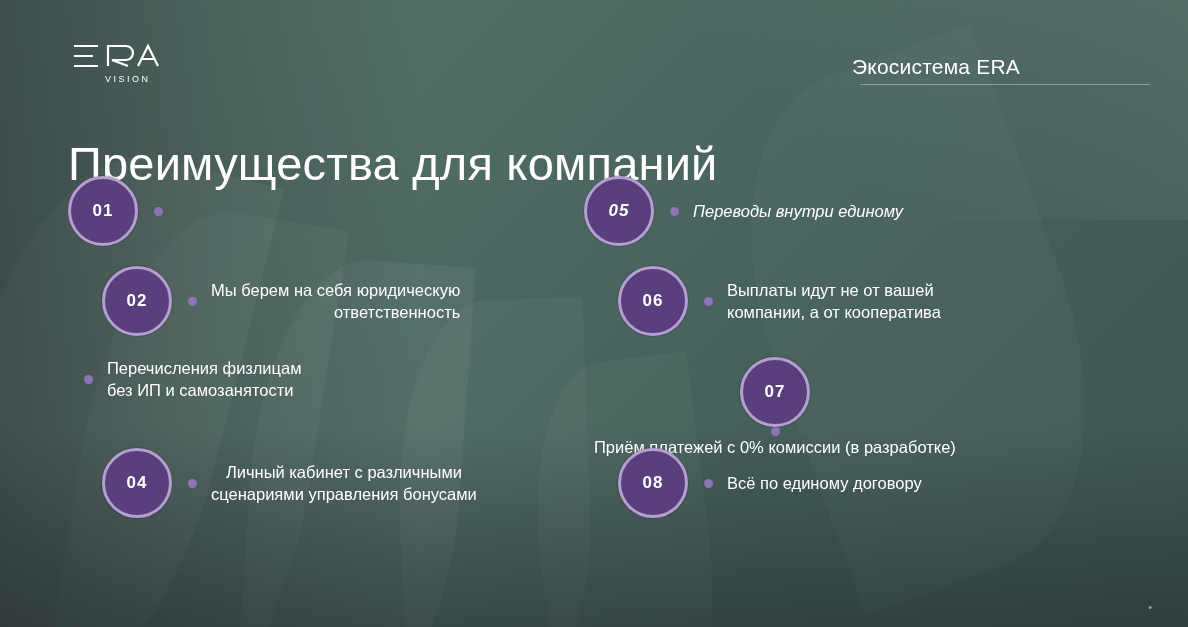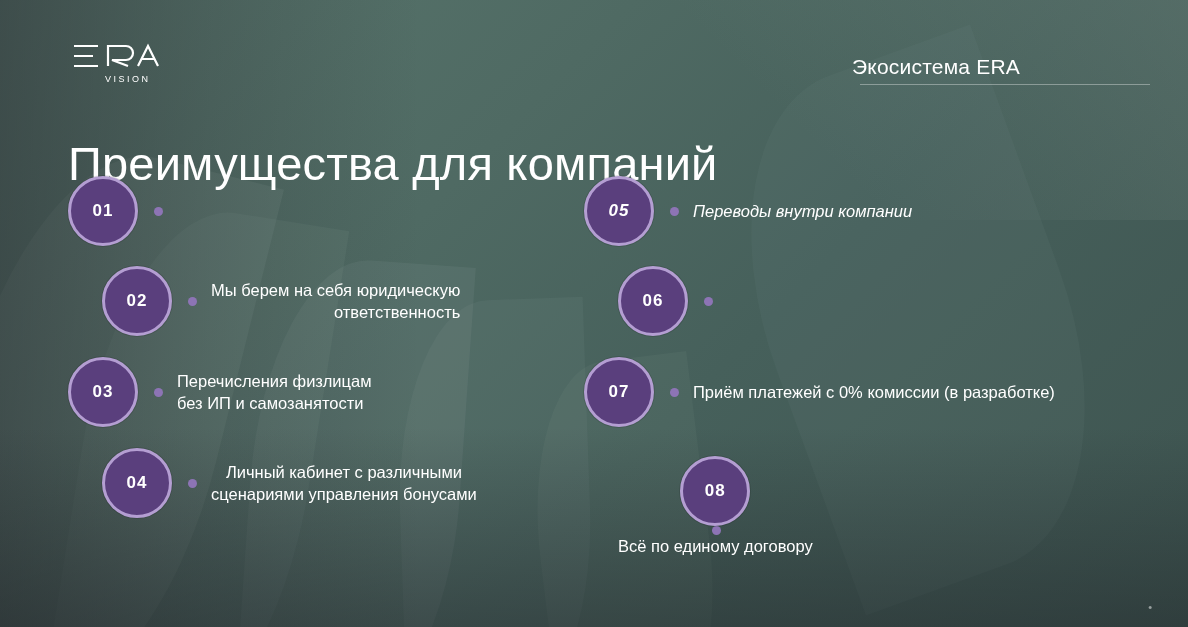--- a/index.html
+++ b/index.html
@@ -193,55 +193,56 @@
     </div>
 
     <div class="item" style="left:42px; top:90px;text-align:right;">
       <div class="badge">02</div>
       <div class="dot"></div>
       <div class="item-text">Мы берем на себя юридическую
 ответственность</div>
     </div>
 
     <div class="item" style="left:8px; top:181px;">
-      <div class="badge">03</div>
       <div class="dot"></div>
       <div class="item-text">Перечисления физлицам
 без ИП и самозанятости</div>
     </div>
 
     <div class="item" style="left:42px; top:272px;text-align:center;">
       <div class="badge">04</div>
       <div class="dot"></div>
       <div class="item-text">Личный кабинет с различными
 сценариями управления бонусами</div>
     </div>
 
   </div>
 
   <div class="col col-right">
 
     <div class="item" style="left:16px; top:0px;font-style:italic;">
       <div class="badge">05</div>
       <div class="dot"></div>
-      <div class="item-text">Переводы внутри компании</div>
+      <div class="item-text">Переводы внутри единому</div>
     </div>
 
     <div class="item" style="left:50px; top:90px;">
       <div class="badge">06</div>
       <div class="dot"></div>
-    </div>
-
-    <div class="item" style="left:16px; top:181px;">
+      <div class="item-text">Выплаты идут не от вашей
+компании, а от кооператива</div>
+    </div>
+
+    <div class="item" style="left:26px; top:181px;flex-direction:column;">
       <div class="badge">07</div>
       <div class="dot"></div>
       <div class="item-text">Приём платежей с 0% комиссии (в разработке)</div>
     </div>
 
-    <div class="item" style="left:50px; top:280px;flex-direction:column;">
+    <div class="item" style="left:50px; top:272px;">
       <div class="badge">08</div>
       <div class="dot"></div>
       <div class="item-text">Всё по единому договору</div>
     </div>
 
   </div>
 
   <div class="corner">•</div>
 
 </div>

